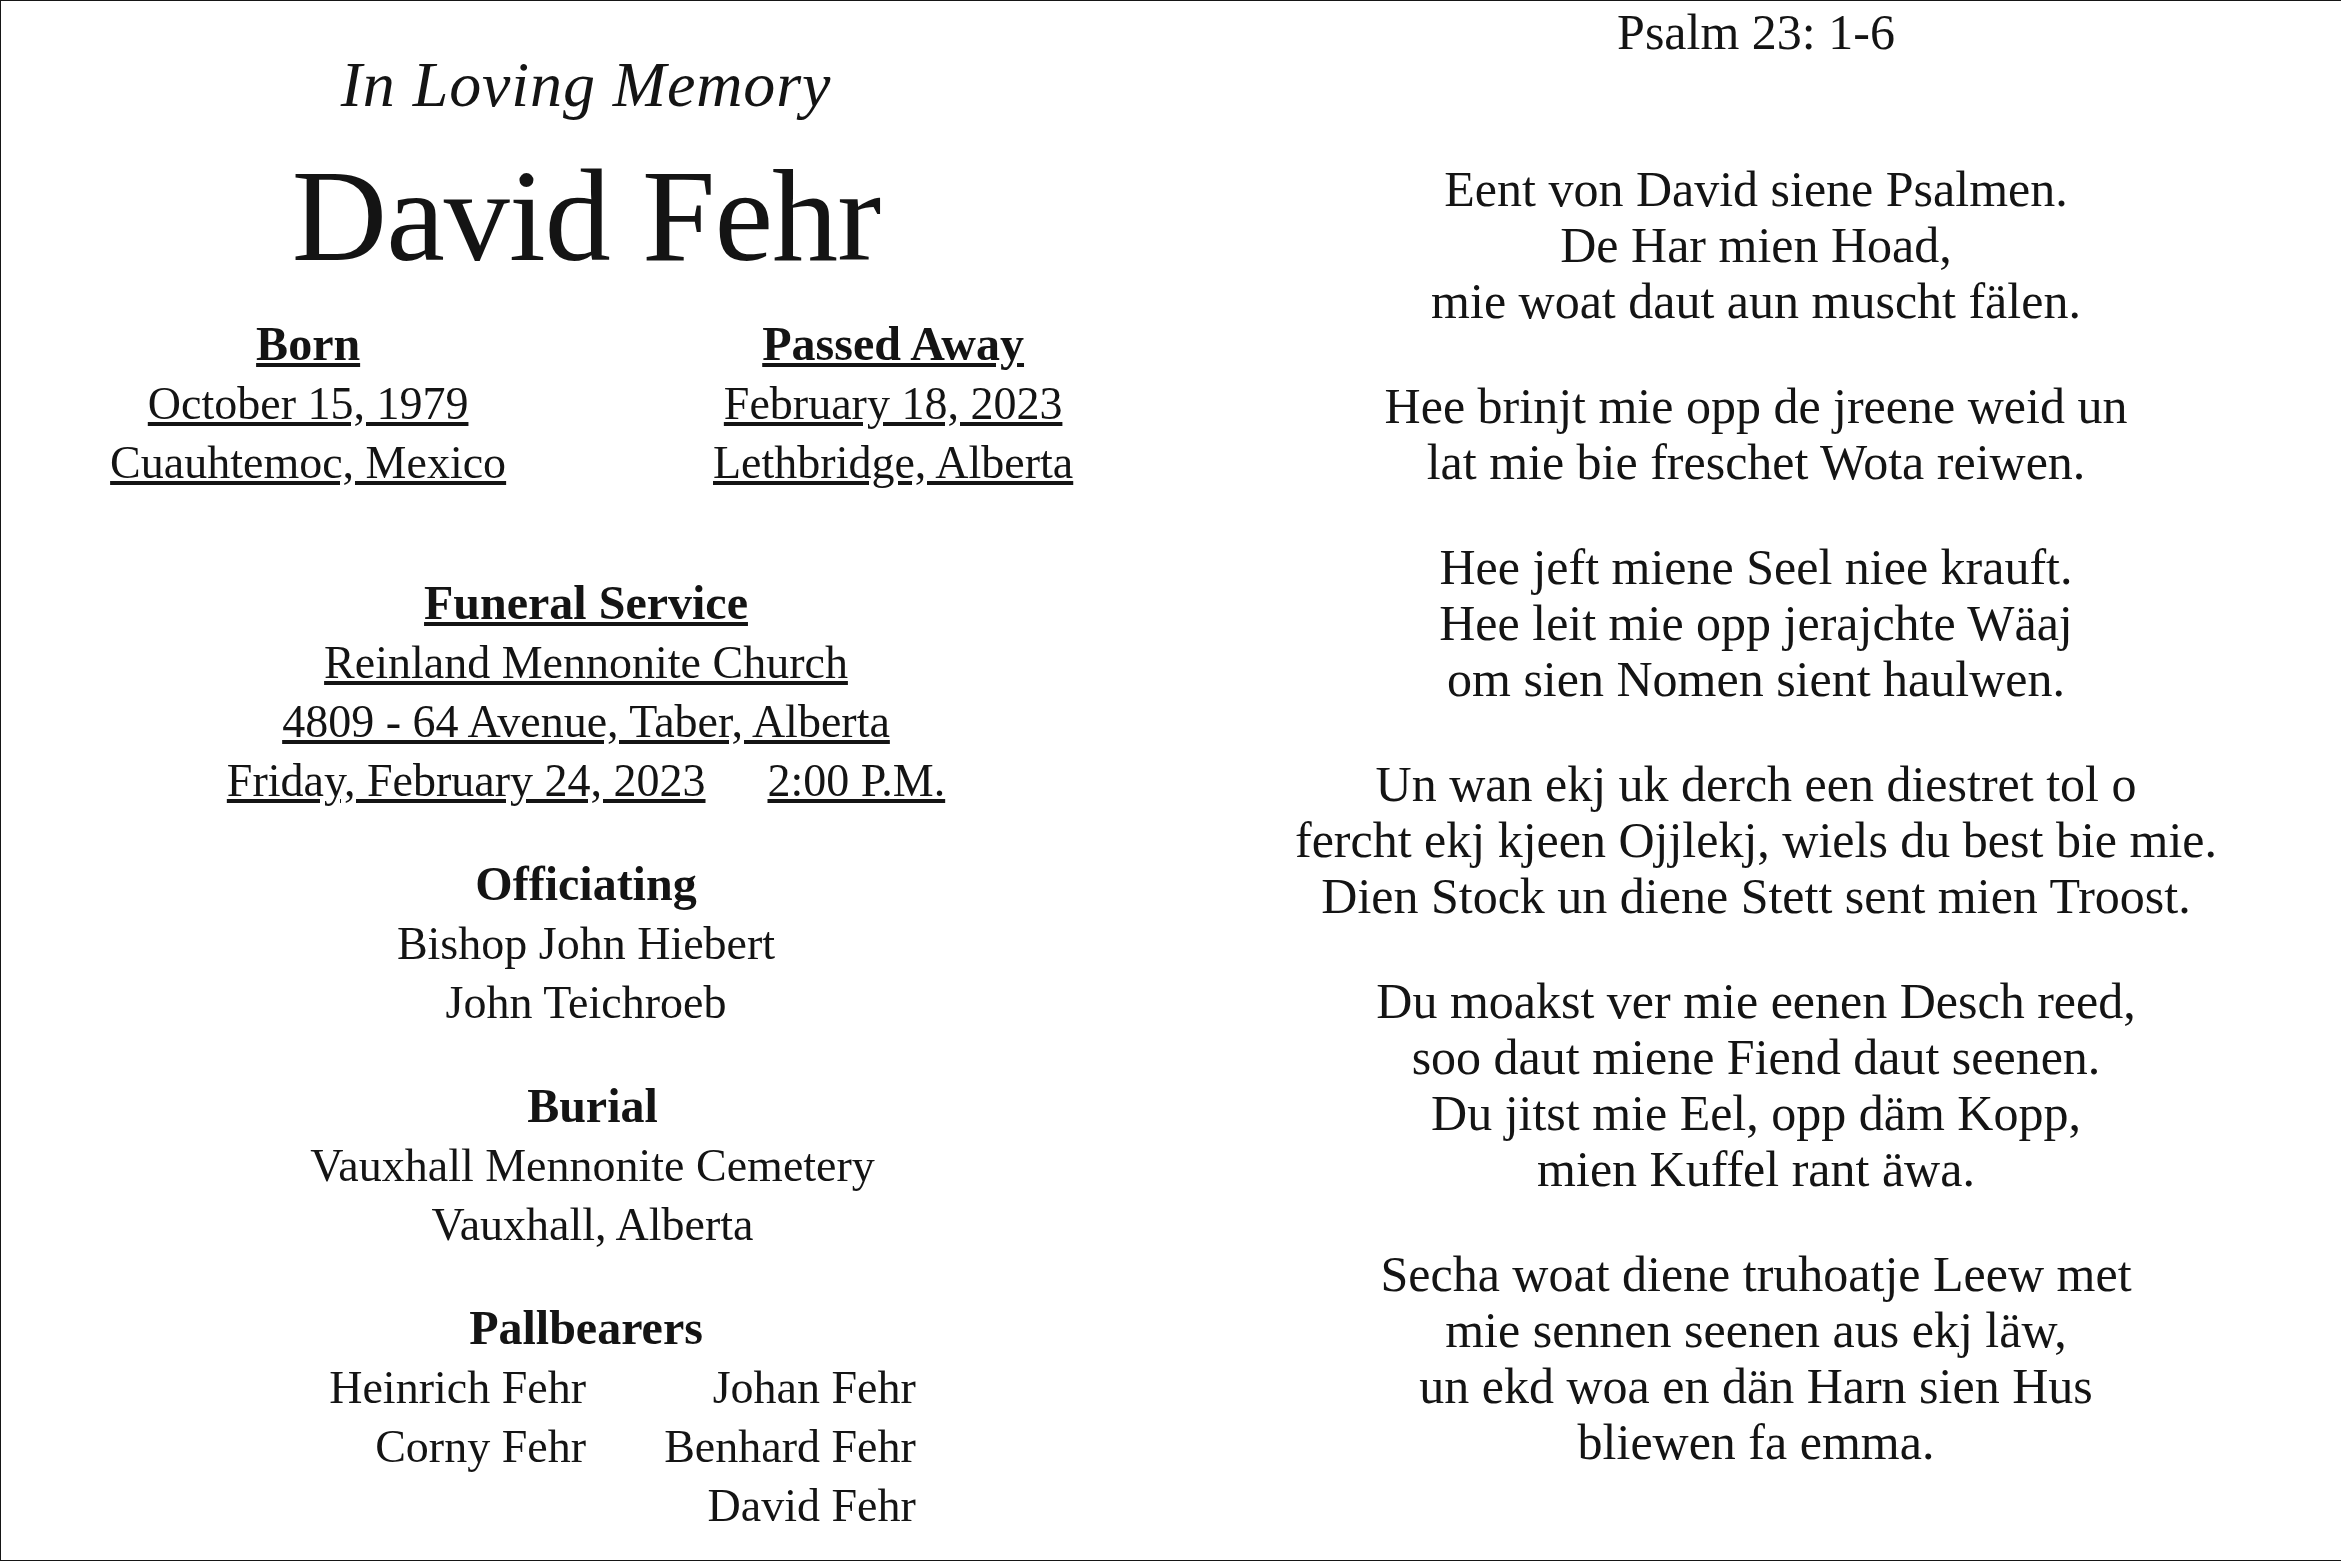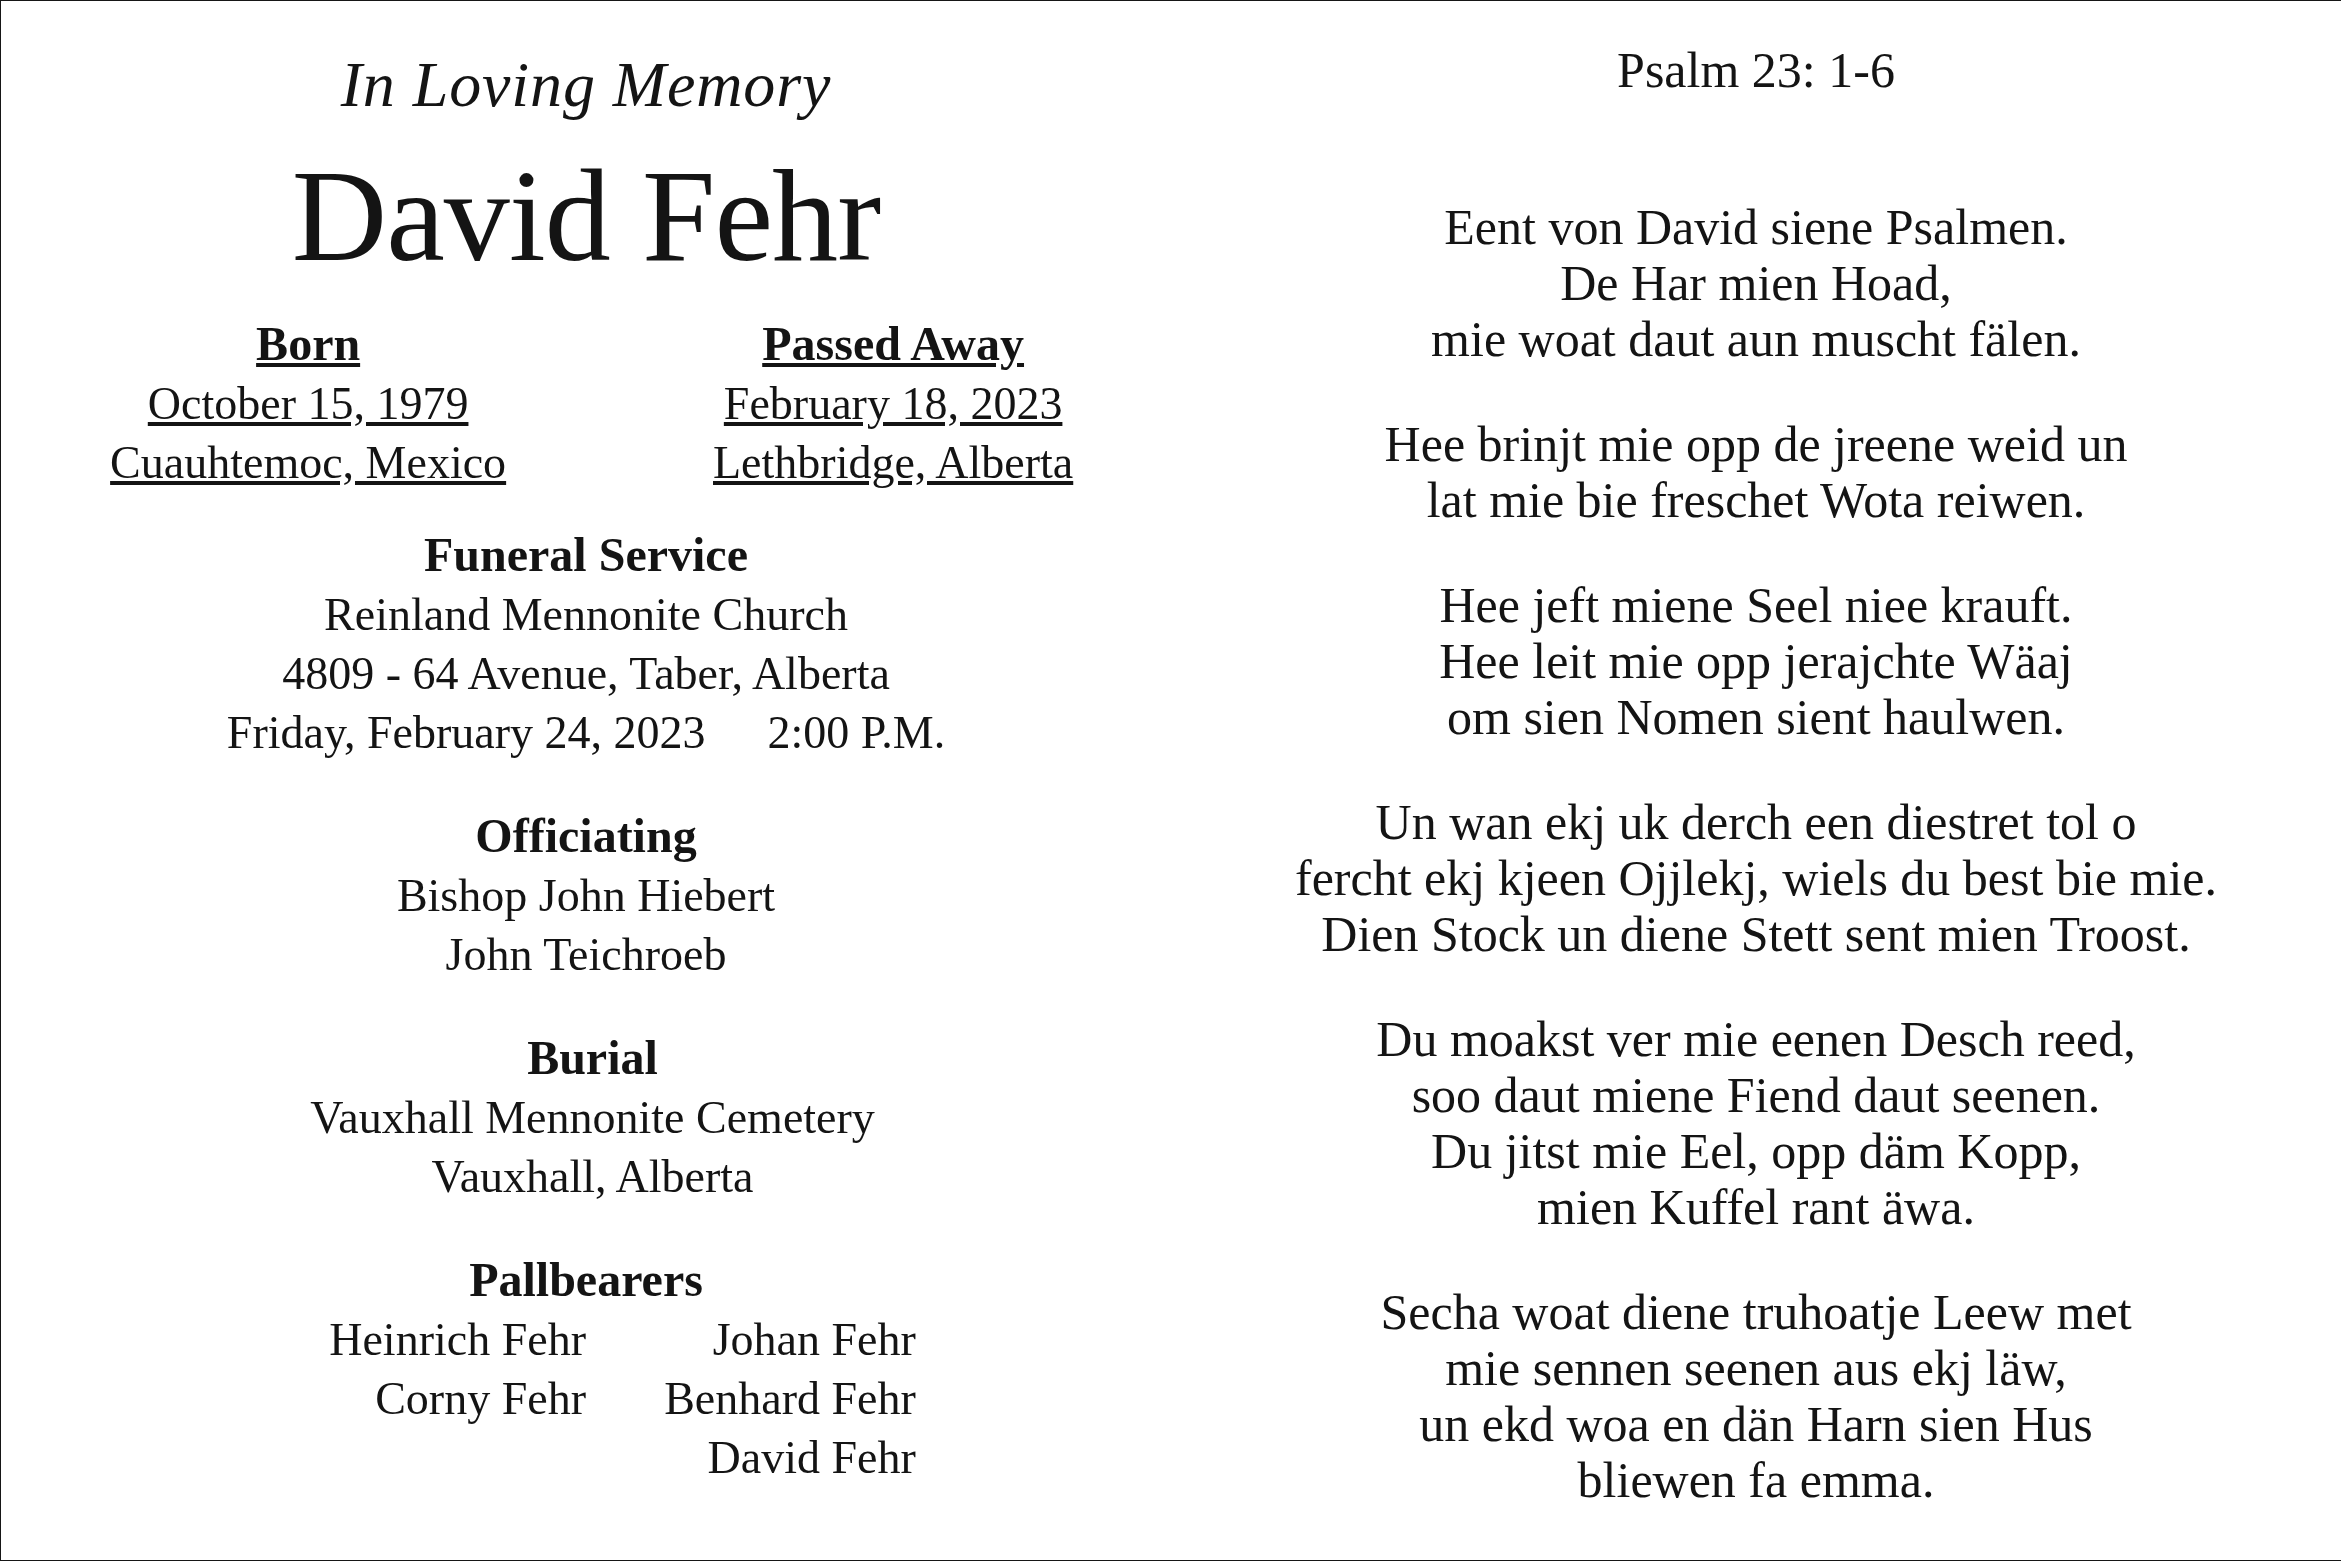--- a/index.html
+++ b/index.html
@@ -7,21 +7,21 @@
   body {
     background: #ffffff;
     border: 1.7px solid #161616;
     color: #141414;
     font-family: "Liberation Serif", "DejaVu Serif", serif;
     display: flex;
     overflow: hidden;
   }
   .col { width: 50%; text-align: center; }
   .col-left { padding-top: 33px; }
-  .col-right { padding-top: 38px; }
+  .col-right { }
 
   .memorial-title {
     font-style: italic;
     font-size: 64px;
     line-height: 102px;
     letter-spacing: 0.9px;
     font-weight: 400;
   }
   .deceased-name {
     font-size: 132px;
@@ -41,21 +41,21 @@
     line-height: 59px;
   }
 
   .vitals-row {
     margin-top: 21px;
     display: grid;
     grid-template-columns: 52.5% 47.5%;
     text-decoration: underline;
   }
 
-  .funeral-block { margin-top: 32px; }
+  .funeral-block { margin-top: 80px; text-decoration: underline; }
   .officiating-block { margin-top: 43px; }
   .burial-block { margin-top: 43px; margin-left: 13px; }
   .pallbearers-block { margin-top: 43px; }
 
   .time-spacer { display: inline-block; width: 62px; }
 
   .pallbearer-cols {
     margin: 0 auto;
     width: 670px;
     display: grid;

